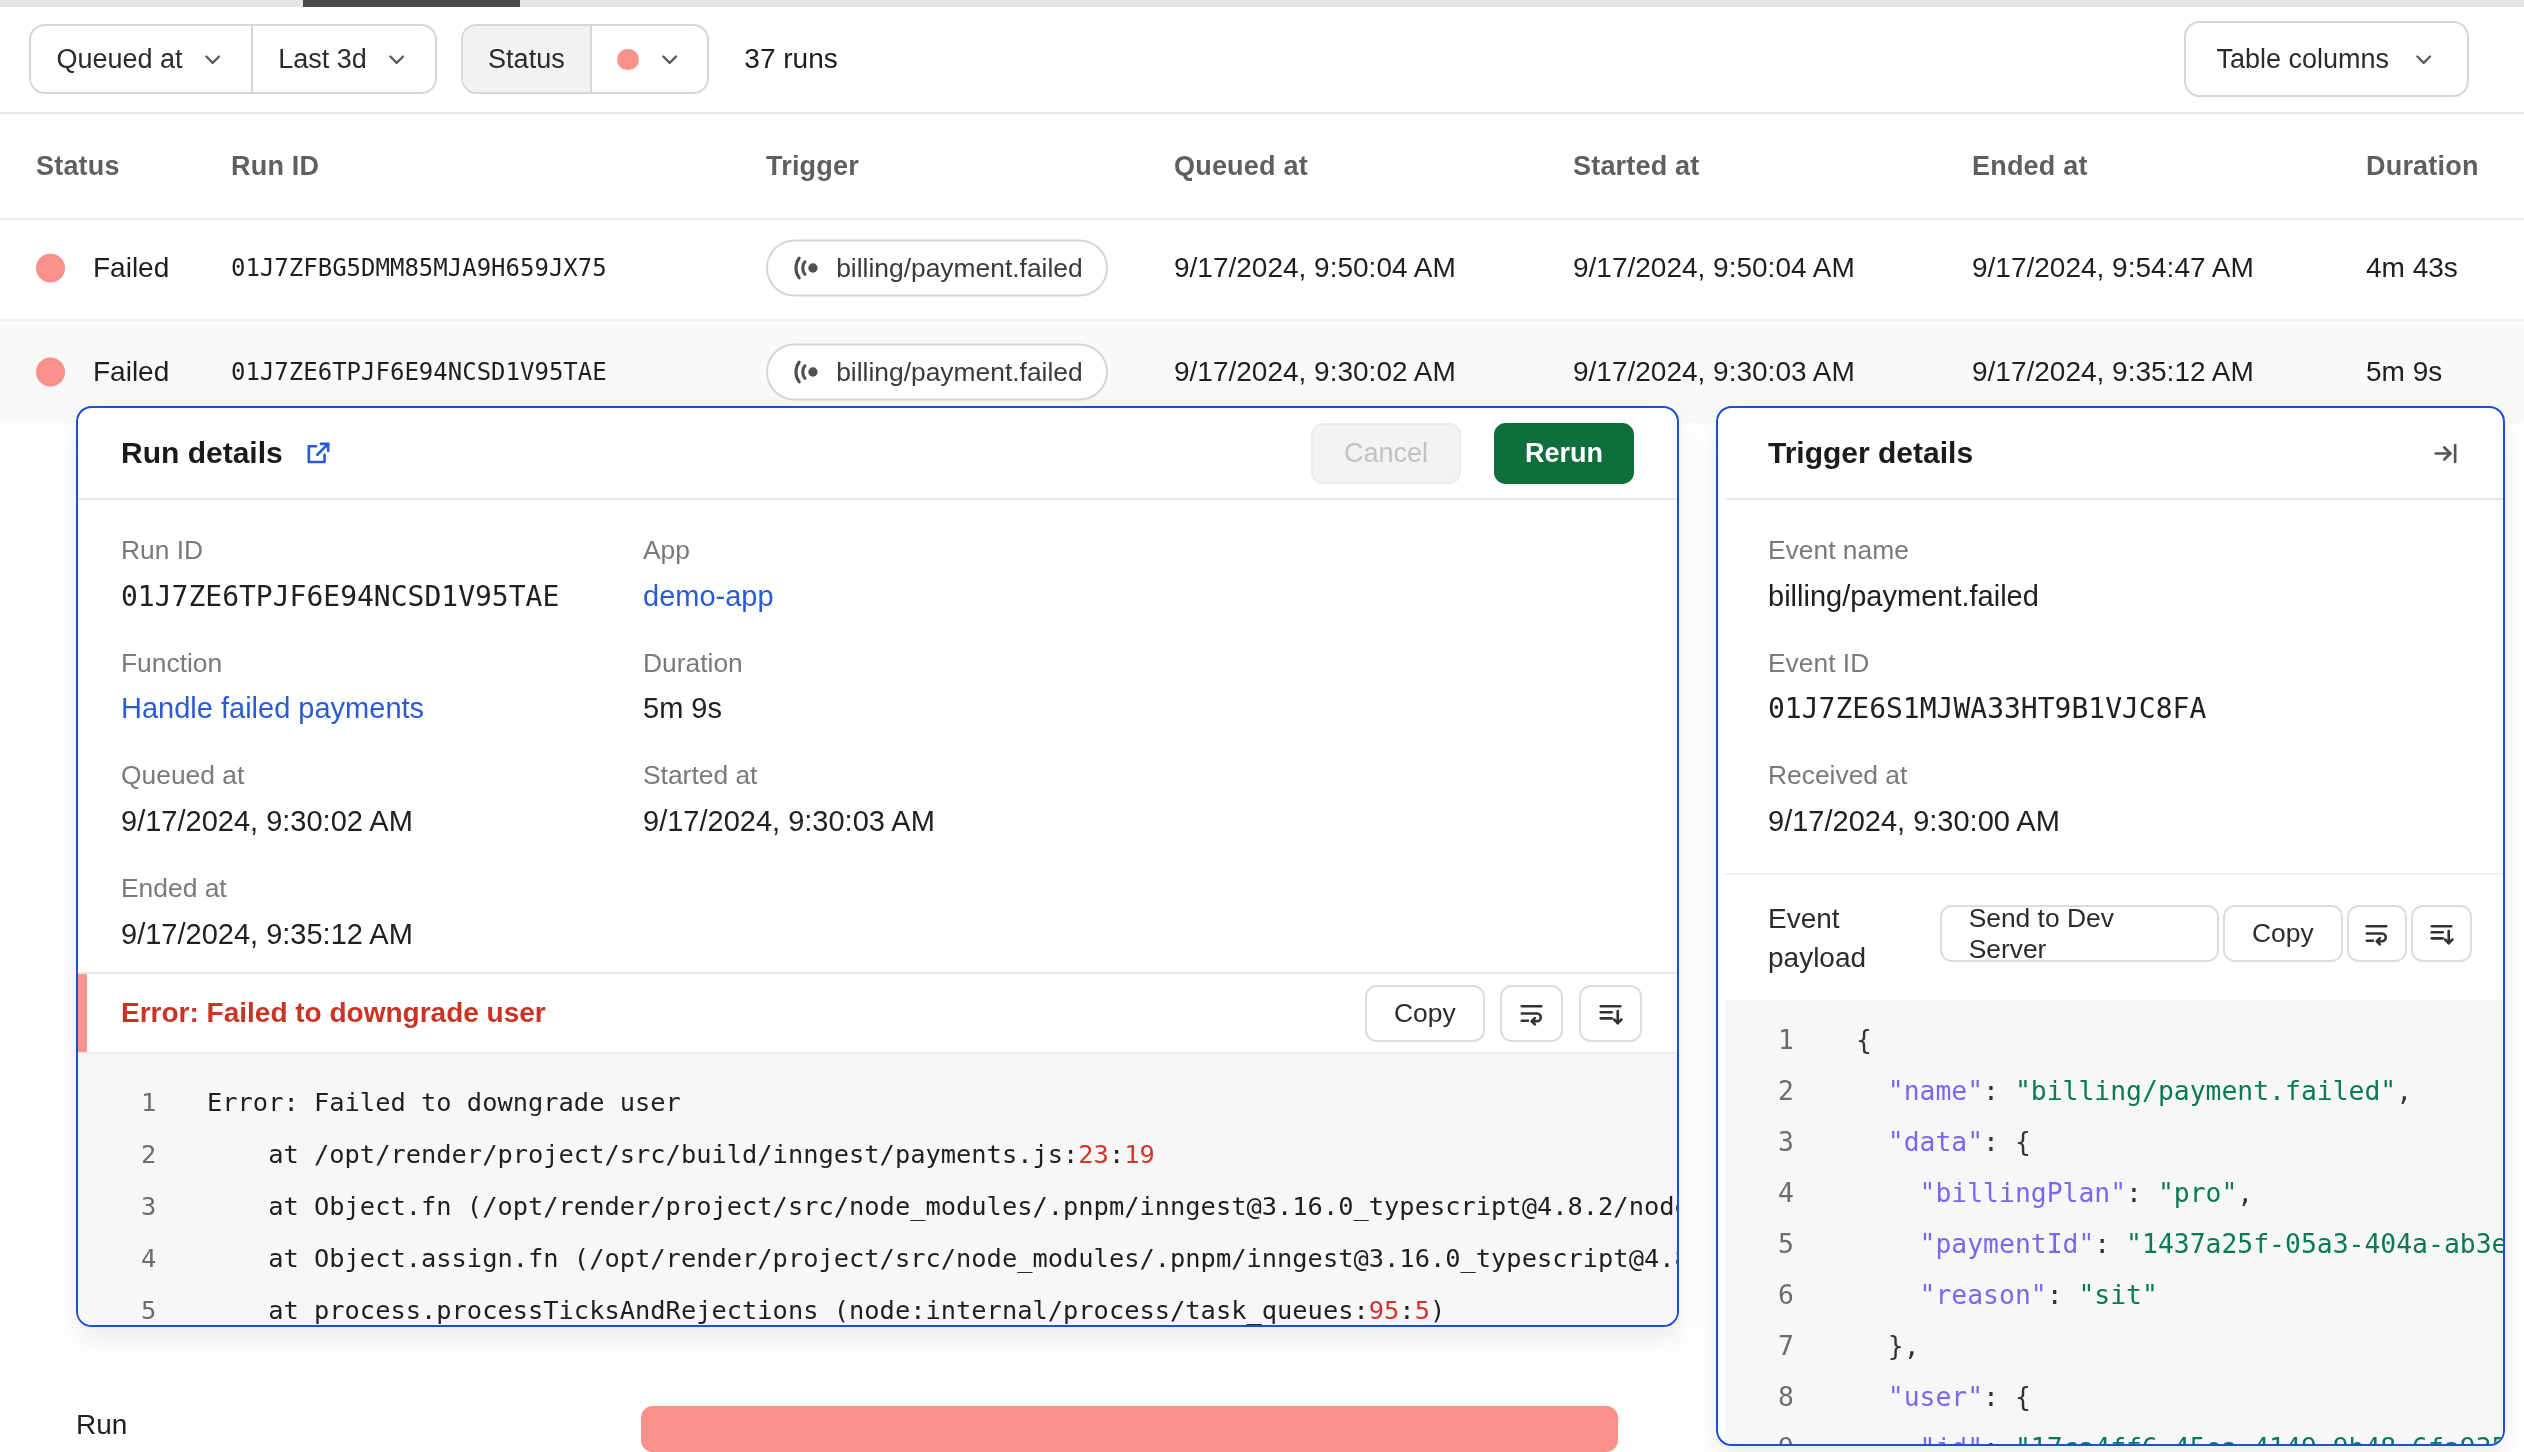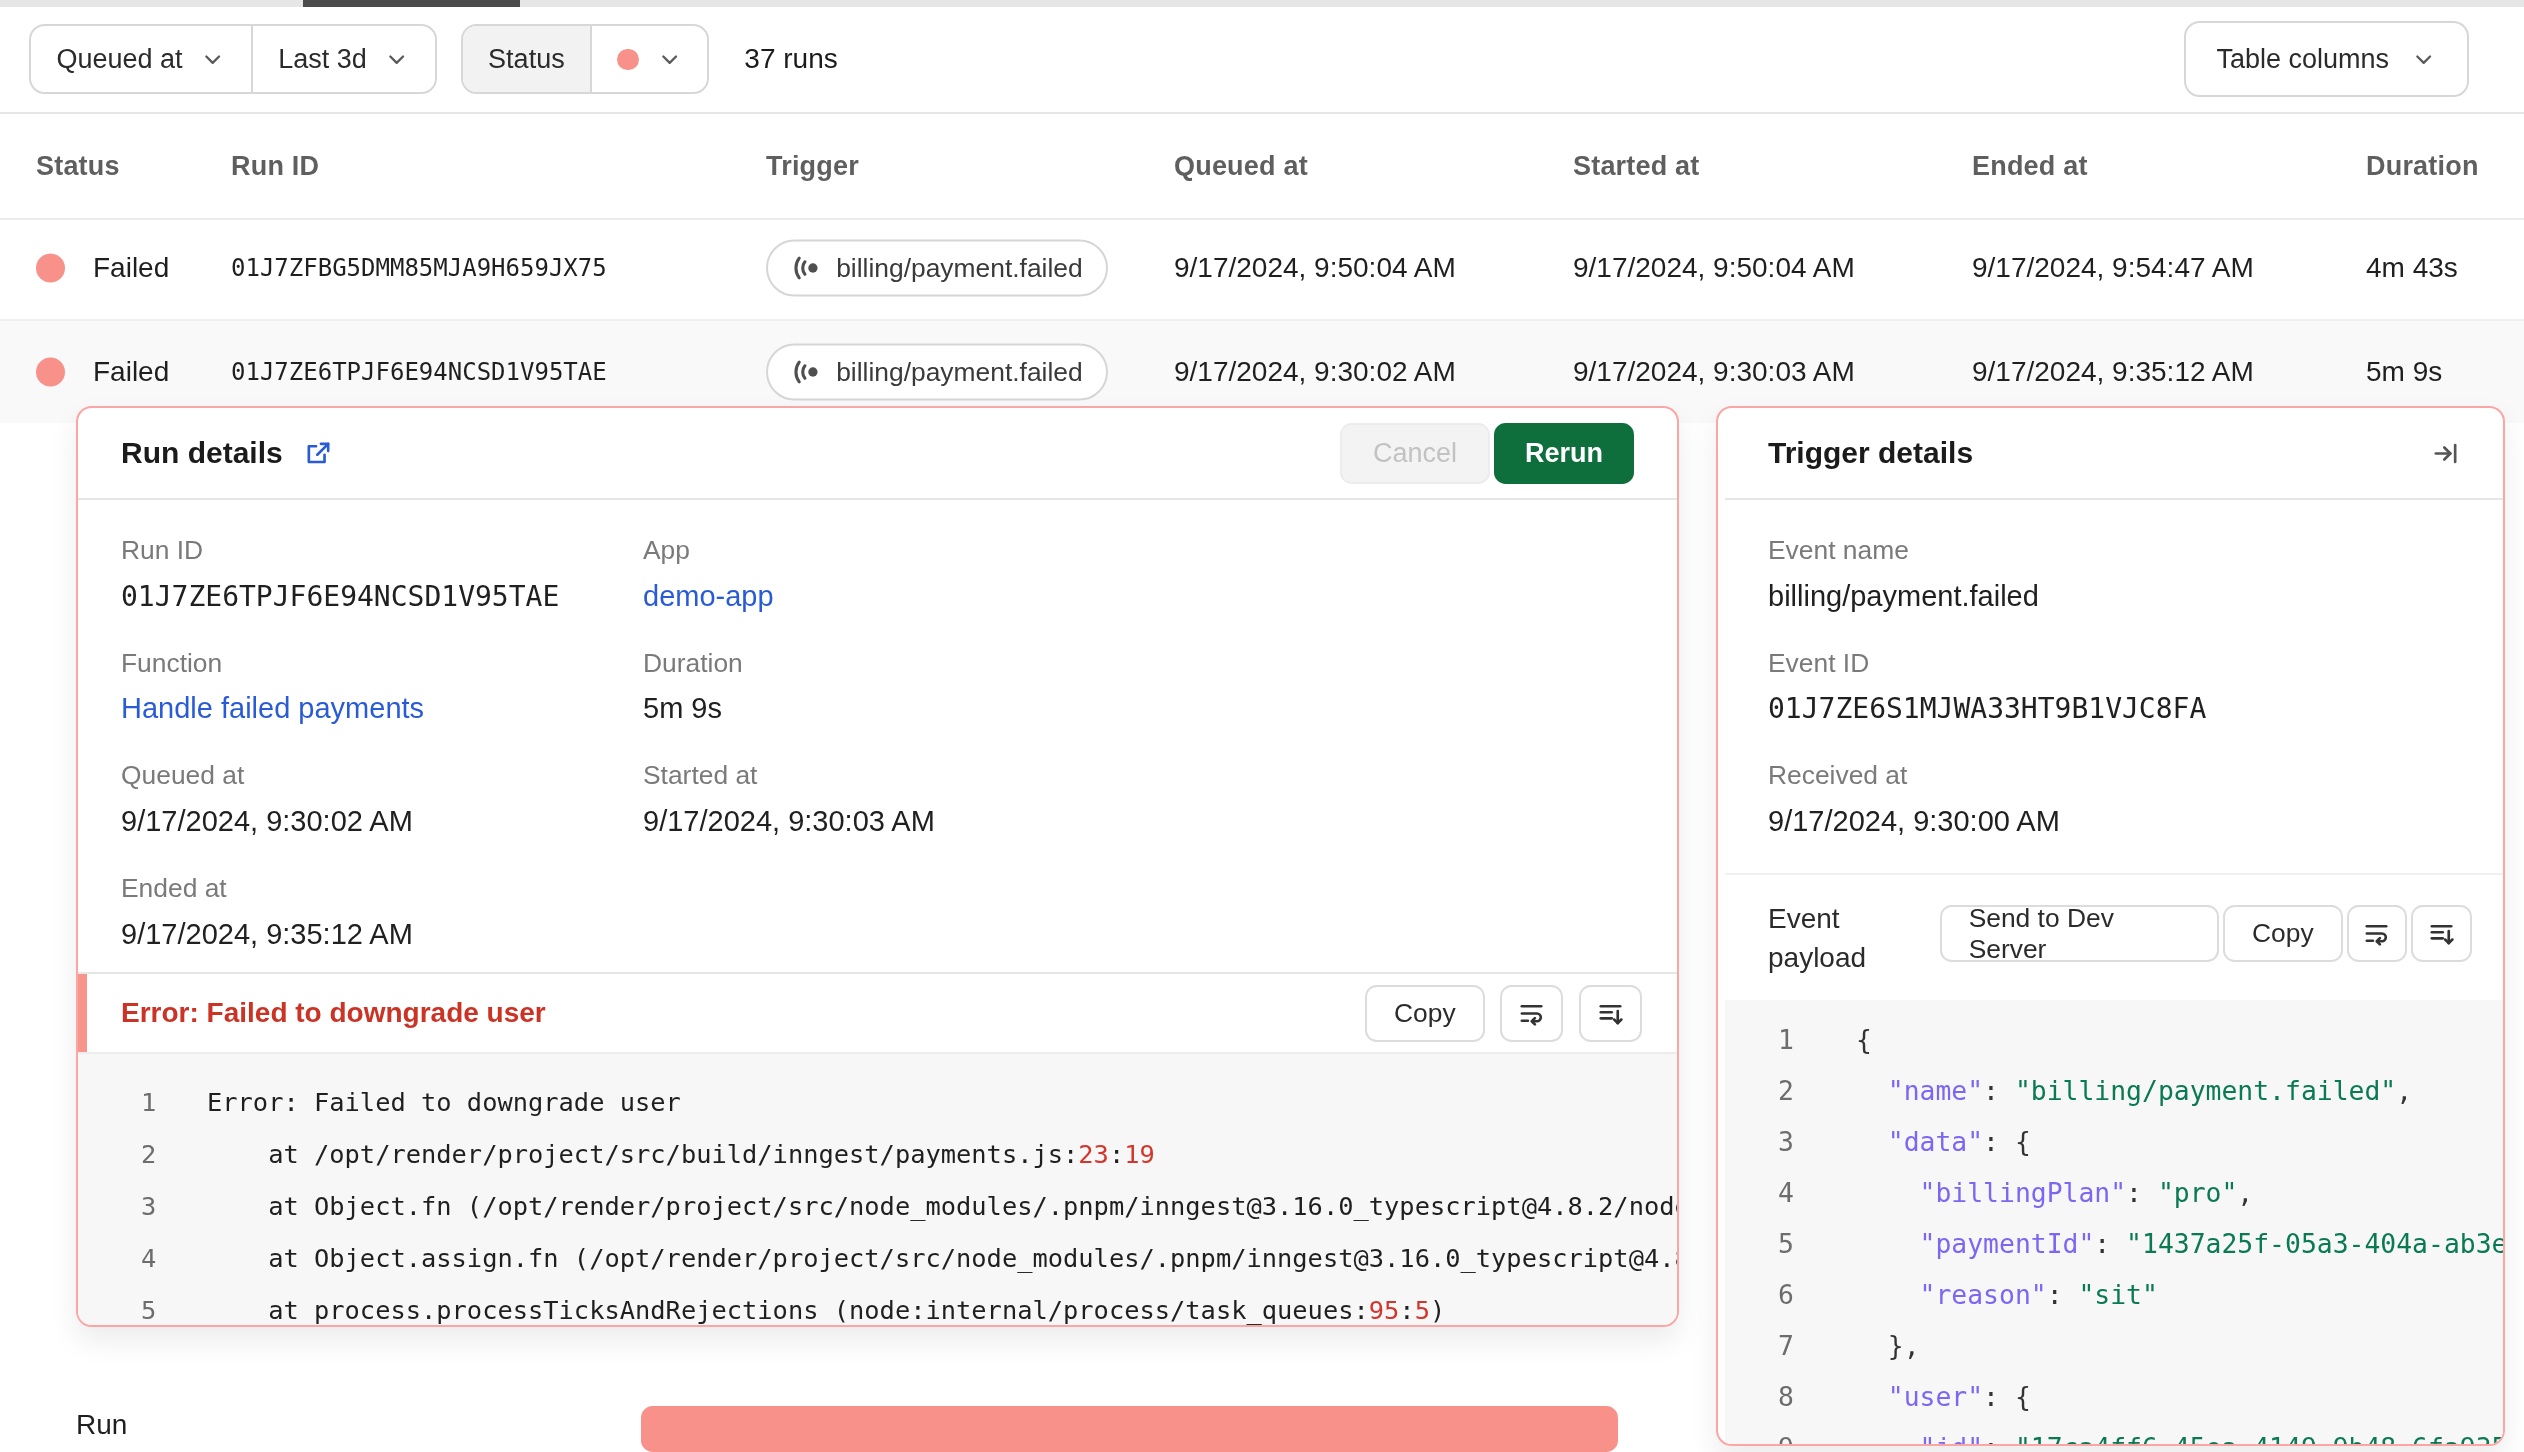--- a/index.html
+++ b/index.html
@@ -42,28 +42,28 @@
   .mono{font-family:"DejaVu Sans Mono","Liberation Mono",monospace;}
   .cell.mono{font-size:24px;}
   .pill{position:absolute;left:766px;top:50%;transform:translateY(-50%);height:57px;border:2px solid #d6d6d6;
         border-radius:29px;display:flex;align-items:center;gap:13.7px;padding:0 23.5px;background:#fff;
         font-size:26.4px;color:#3a3a3a;box-sizing:border-box;cursor:pointer;}
   .bcast{width:31px;height:31px;}
   .bcast path{stroke:#4f4f4f;stroke-width:2.4;fill:none;stroke-linecap:round;}
   .bcast circle{fill:#4f4f4f;}
 
   
-  .card{position:absolute;background:#fff;border:2px solid #fca5a5;border-radius:15.7px;
+  .card{position:absolute;background:#fff;border:2px solid #1d4ed8;border-radius:15.7px;
         box-shadow:0 13.7px 29px rgba(0,0,0,0.08);box-sizing:border-box;display:flex;flex-direction:column;
         overflow:hidden;}
   .card-header{height:90px;flex:none;display:flex;align-items:center;padding:0 43px;
                border-bottom:2px solid #e6e6e6;}
   .card-title{font-size:30px;font-weight:bold;color:#1b1b1b;}
   .icon-after-title{margin-left:21.5px;cursor:pointer;}
-  .header-actions{margin-left:auto;display:flex;gap:4px;align-items:flex-end;}
+  .header-actions{margin-left:auto;display:flex;gap:33px;align-items:flex-end;}
   .btn{height:61px;border-radius:11.7px;font-size:27px;display:flex;align-items:center;padding:0 31px;
        box-sizing:border-box;cursor:pointer;}
   .btn-cancel{background:#f3f3f3;color:#c2c2c2;border:2px solid #ececec;}
   .btn-rerun{background:#0e6e3c;color:#fff;border:none;font-weight:bold;}
 
   
   .run-card{left:76px;top:406px;width:1603px;height:921px;}
   .run-body{padding:35px 43px 0;display:grid;grid-template-columns:522px 1fr;row-gap:35px;flex:none;}
   .flabel{font-size:26.4px;color:#7a7a7a;margin-bottom:13.7px;}
   .fvalue{font-size:29px;color:#202020;}

